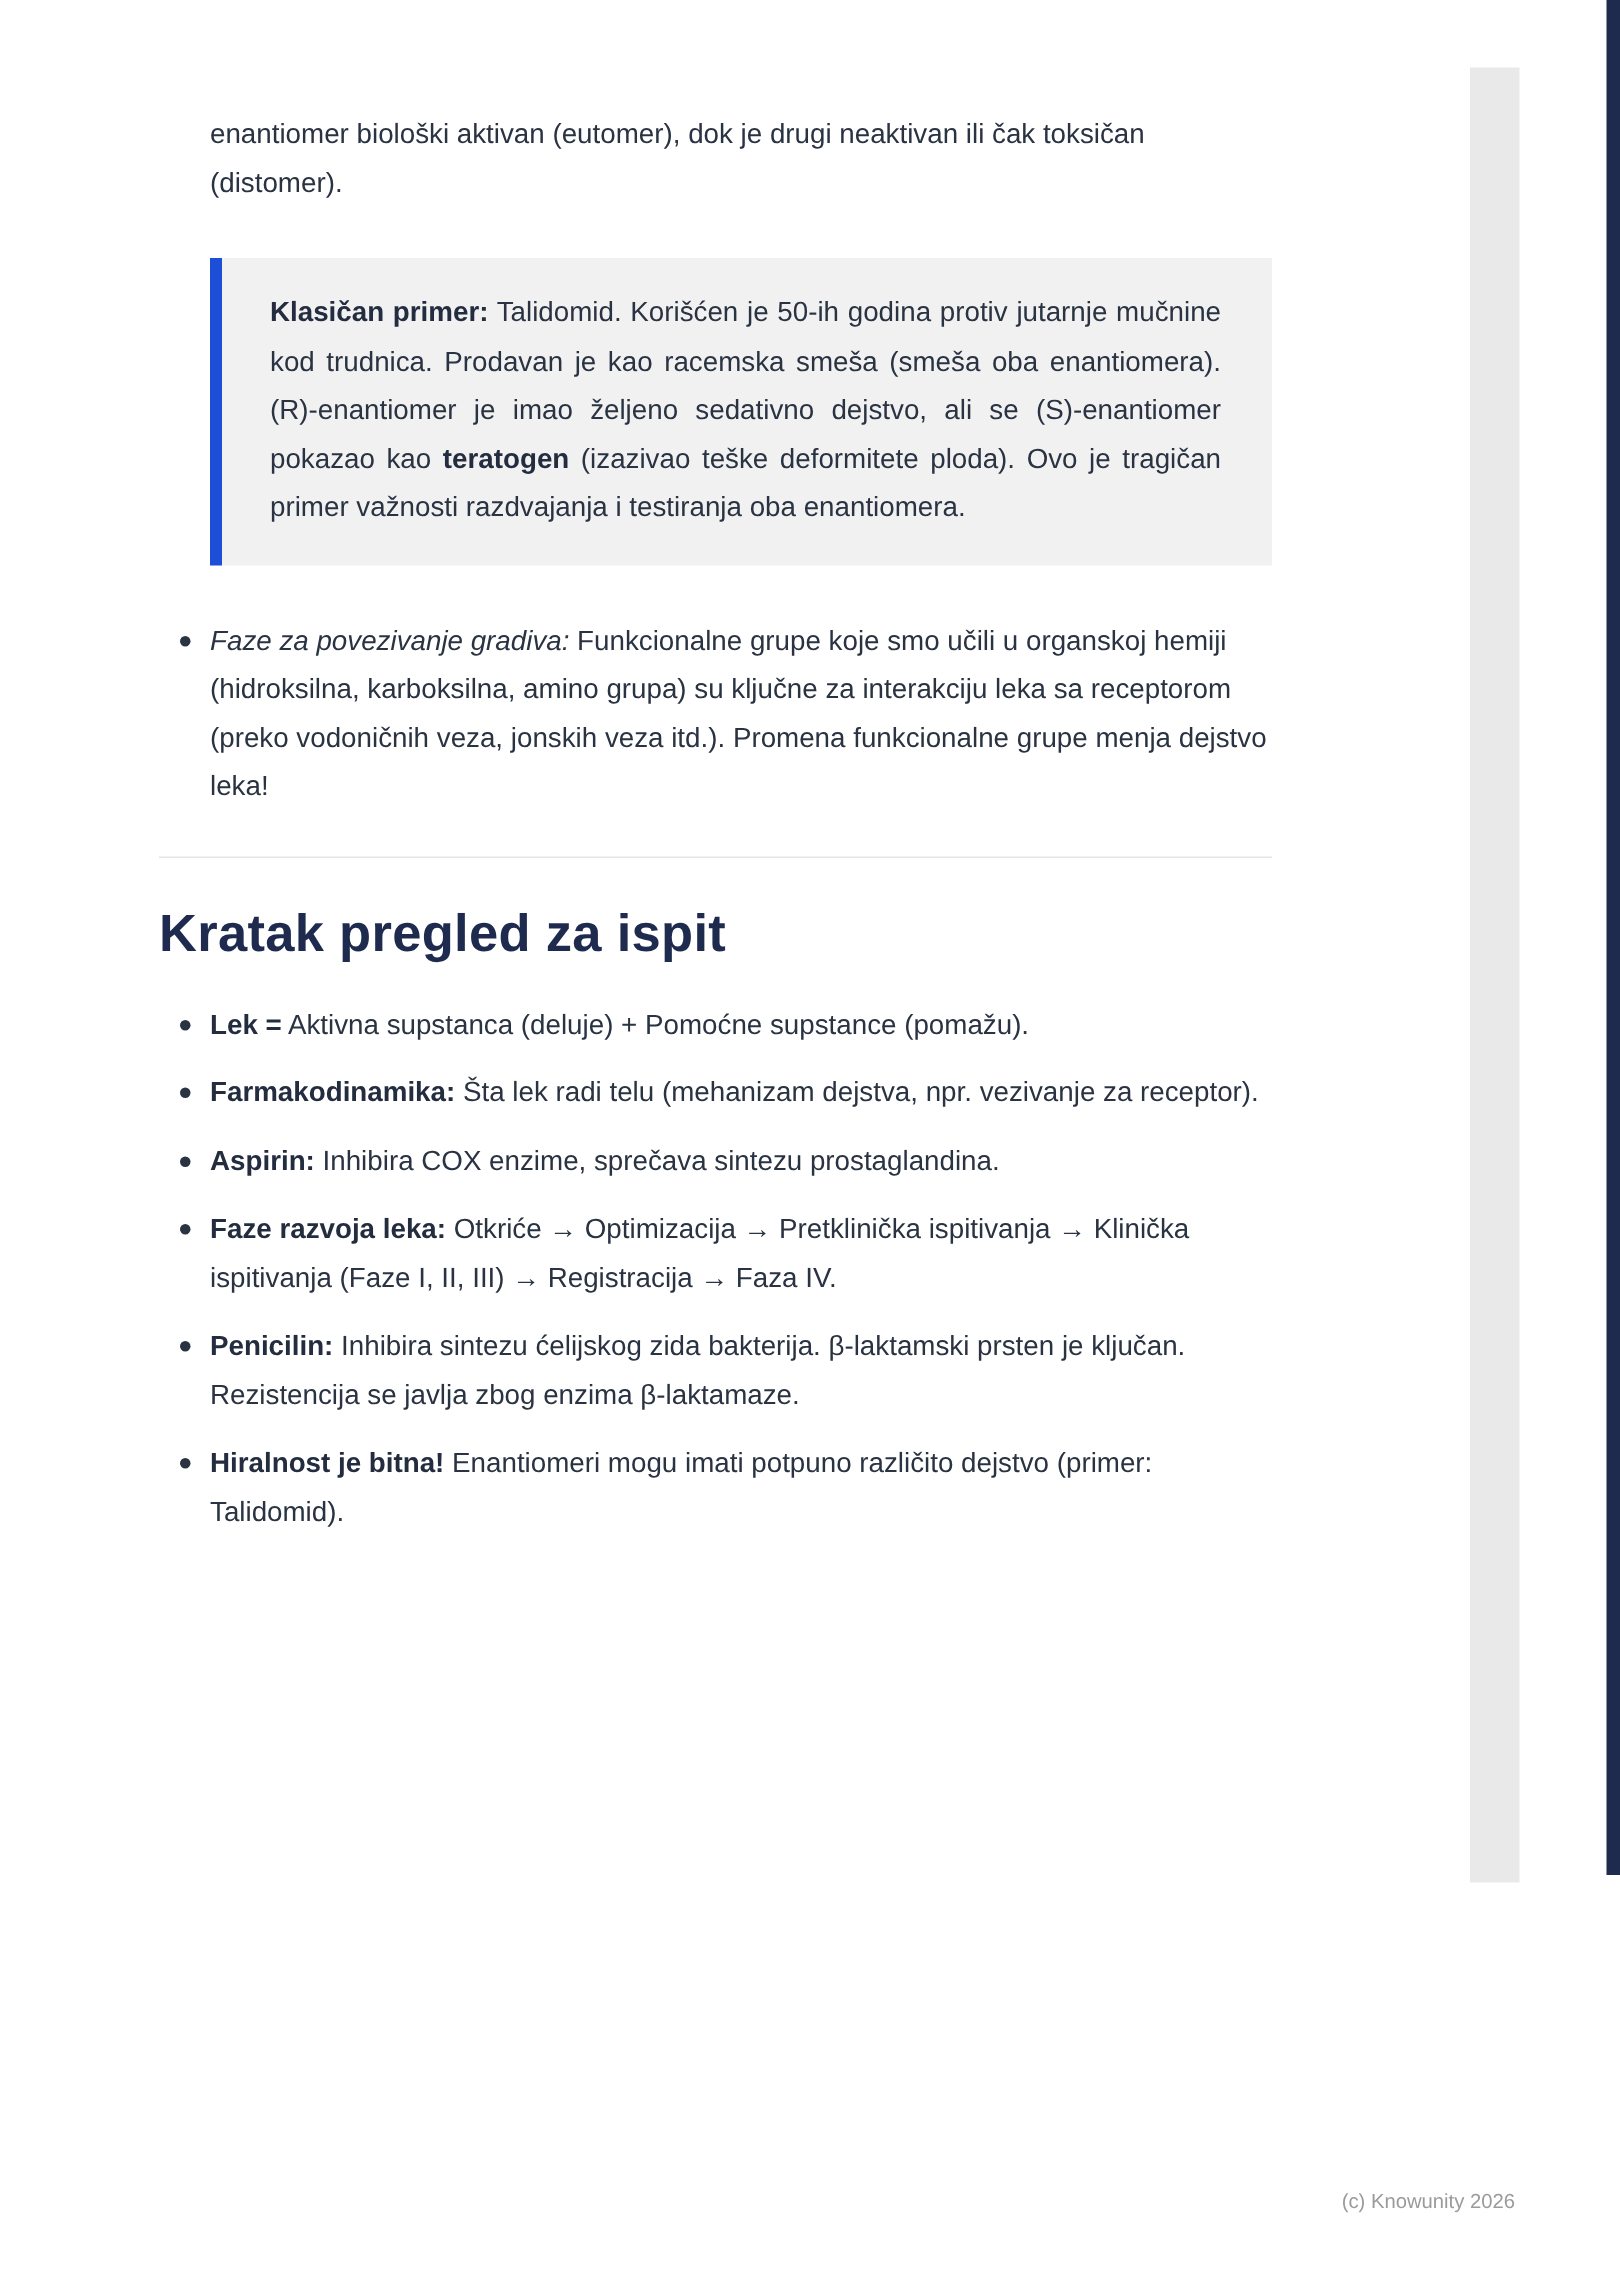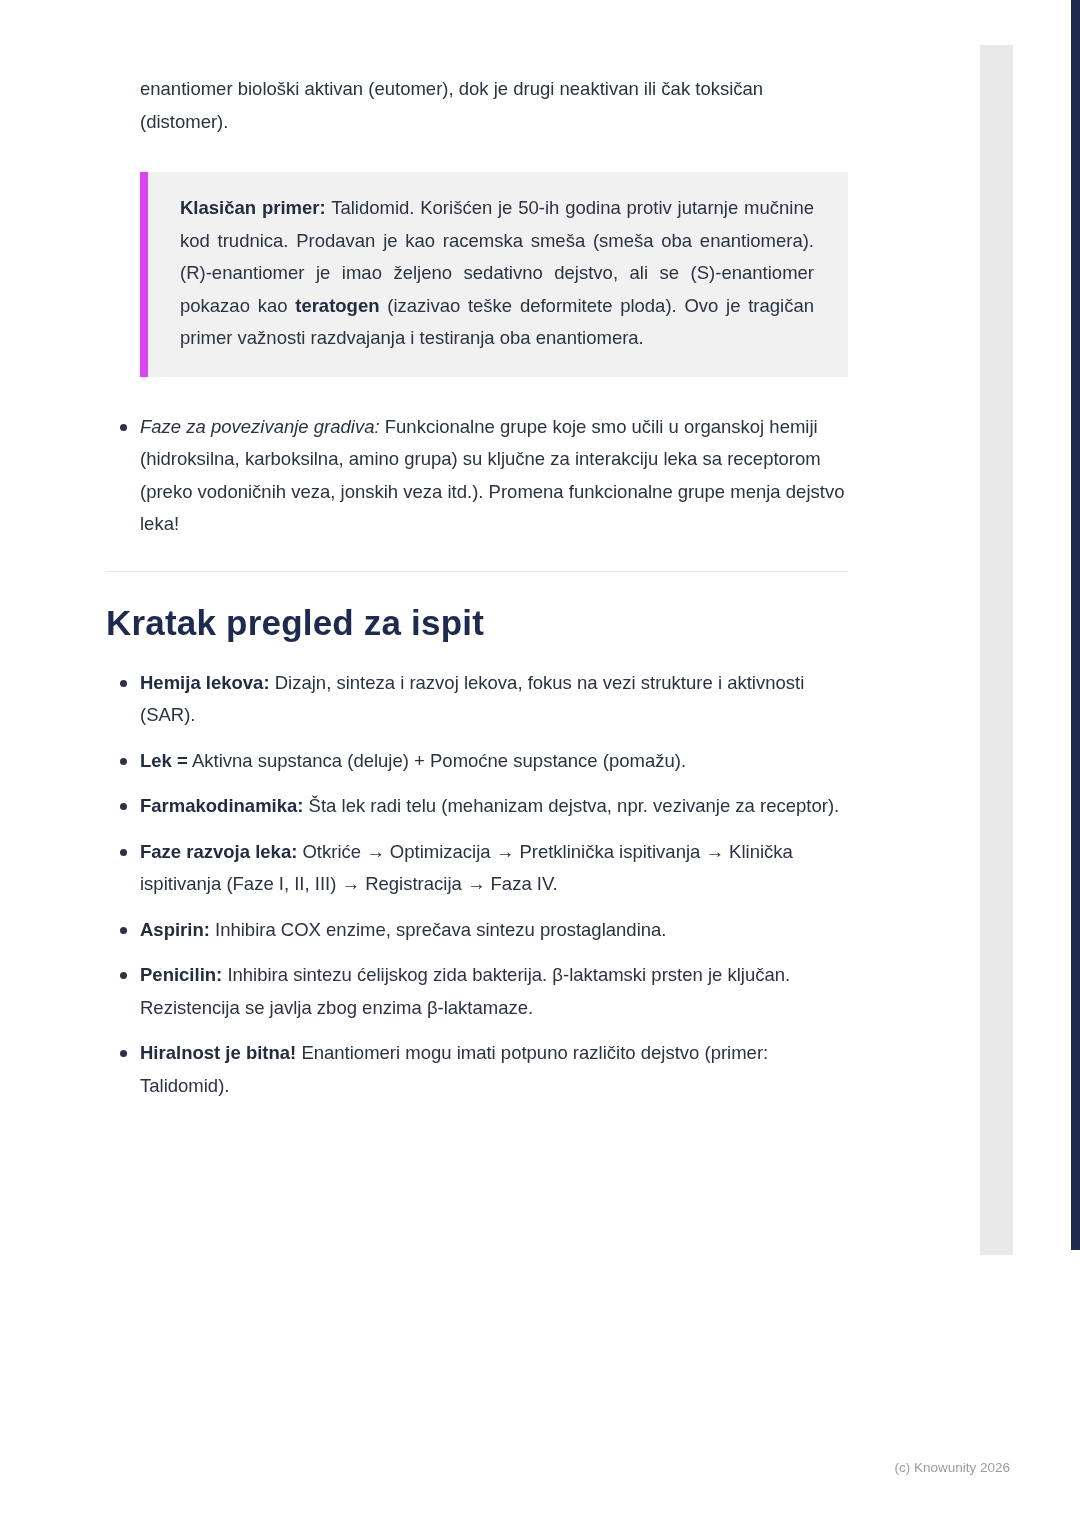--- a/index.html
+++ b/index.html
@@ -18,21 +18,21 @@
     width: 742px;
     padding-top: 73px;
     font-size: 18.5px;
     line-height: 32.5px;
   }
   .indented { margin-left: 34px; }
   strong { font-weight: 700; color: #232d3f; }
   .callout {
     margin-top: 34px;
     background: #f1f1f2;
-    border-left: 8px solid #d946ef;
+    border-left: 8px solid #1d4ed8;
     padding: 20px 34px 22px 32px;
   }
   .callout .callout-text { text-align: justify; }
   .bullet-item { position: relative; padding-left: 34px; }
   .dot {
     position: absolute;
     left: 14px;
     top: 13px;
     width: 7px;
     height: 7px;
@@ -98,37 +98,33 @@
         <p class="item-text"><em class="lead-italic">Faze za povezivanje gradiva:</em><span> Funkcionalne grupe koje smo učili u organskoj hemiji (hidroksilna, karboksilna, amino grupa) su ključne za interakciju leka sa receptorom (preko vodoničnih veza, jonskih veza itd.). Promena funkcionalne grupe menja dejstvo leka!</span></p>
       </div>
 
     <hr class="divider">
 
     <h2 class="heading">Kratak pregled za ispit</h2>
 
     <ul class="summary-list">
       <li class="bullet-item">
           <span class="dot"></span>
-          <p class="item-text"><strong>Hemija lekova:</strong><span> Dizajn, sinteza i razvoj lekova, fokus na vezi strukture i aktivnosti (SAR).</span></p>
-        </li>
-      <li class="bullet-item">
-          <span class="dot"></span>
           <p class="item-text"><strong>Lek =</strong><span> Aktivna supstanca (deluje) + Pomoćne supstance (pomažu).</span></p>
         </li>
       <li class="bullet-item">
           <span class="dot"></span>
           <p class="item-text"><strong>Farmakodinamika:</strong><span> Šta lek radi telu (mehanizam dejstva, npr. vezivanje za receptor).</span></p>
         </li>
       <li class="bullet-item">
           <span class="dot"></span>
-          <p class="item-text"><strong>Faze razvoja leka:</strong><span> Otkriće → Optimizacija → Pretklinička ispitivanja → Klinička ispitivanja (Faze I, II, III) → Registracija → Faza IV.</span></p>
+          <p class="item-text"><strong>Aspirin:</strong><span> Inhibira COX enzime, sprečava sintezu prostaglandina.</span></p>
         </li>
       <li class="bullet-item">
           <span class="dot"></span>
-          <p class="item-text"><strong>Aspirin:</strong><span> Inhibira COX enzime, sprečava sintezu prostaglandina.</span></p>
+          <p class="item-text"><strong>Faze razvoja leka:</strong><span> Otkriće → Optimizacija → Pretklinička ispitivanja → Klinička ispitivanja (Faze I, II, III) → Registracija → Faza IV.</span></p>
         </li>
       <li class="bullet-item">
           <span class="dot"></span>
           <p class="item-text"><strong>Penicilin:</strong><span> Inhibira sintezu ćelijskog zida bakterija. β-laktamski prsten je ključan. Rezistencija se javlja zbog enzima β-laktamaze.</span></p>
         </li>
       <li class="bullet-item">
           <span class="dot"></span>
           <p class="item-text"><strong>Hiralnost je bitna!</strong><span> Enantiomeri mogu imati potpuno različito dejstvo (primer: Talidomid).</span></p>
         </li>
     </ul>

